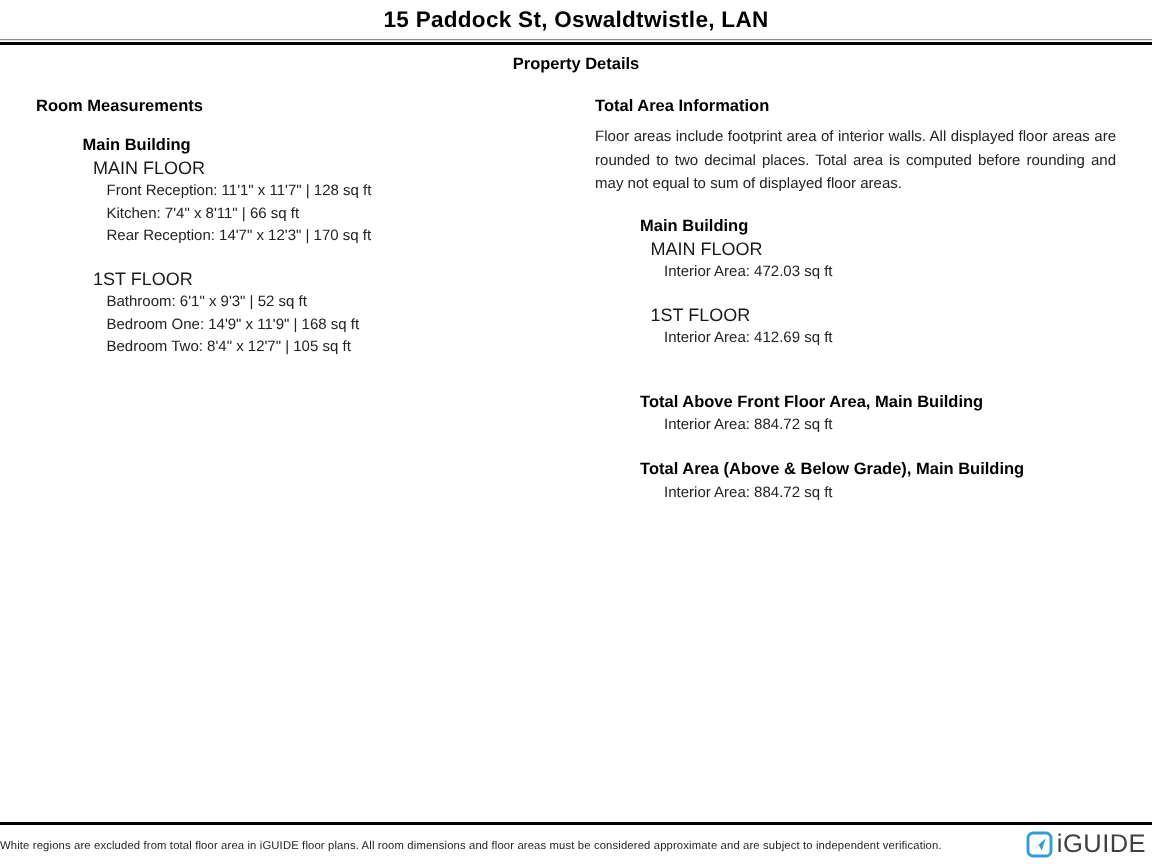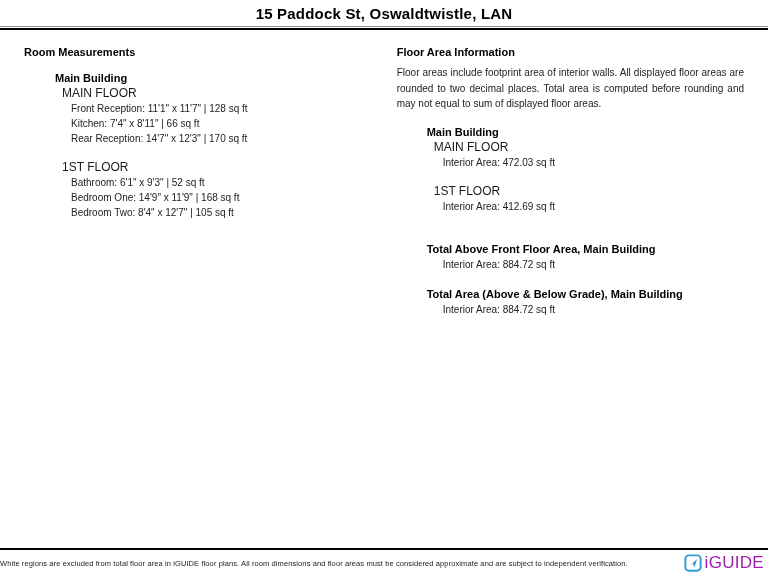--- a/index.html
+++ b/index.html
@@ -102,20 +102,21 @@
 <body>
 
 <div class="page">
 
   <div class="title">15 Paddock St, Oswaldtwistle, LAN</div>
   <div class="title-rule">
     <div class="r-gray"></div>
       <div class="r-gap"></div>
       <div class="r-black"></div>
   </div>
+  <div class="subtitle">Property Details</div>
 
   <div class="columns">
 
     <div class="col-left">
       <div class="section-heading">Room Measurements</div>
 
       <div class="building">
         <div class="building-name">Main Building</div>
 
         <div class="floor-block">
@@ -128,21 +129,21 @@
         <div class="floor-block gap-above">
           <div class="floor-name">1ST FLOOR</div>
           <div class="room-line">Bathroom: 6'1" x 9'3" | 52 sq ft</div>
           <div class="room-line">Bedroom One: 14'9" x 11'9" | 168 sq ft</div>
           <div class="room-line">Bedroom Two: 8'4" x 12'7" | 105 sq ft</div>
         </div>
       </div>
     </div>
 
     <div class="col-right">
-      <div class="section-heading">Floor Area Information</div>
+      <div class="section-heading">Total Area Information</div>
       <div class="section-desc">Floor areas include footprint area of interior walls. All displayed floor areas are rounded to two decimal places. Total area is computed before rounding and may not equal to sum of displayed floor areas.</div>
 
       <div class="building">
         <div class="building-name">Main Building</div>
 
         <div class="floor-block">
           <div class="floor-name">MAIN FLOOR</div>
           <div class="area-line">Interior Area: 472.03 sq ft</div>
         </div>
 
@@ -169,18 +170,18 @@
     <div class="footer-rule"></div>
     <div class="footer-row">
       <div class="disclaimer">White regions are excluded from total floor area in iGUIDE floor plans. All room dimensions and floor areas must be considered approximate and are subject to independent verification.</div>
       <div class="logo" id="logo">
         <span style="display:inline-flex;">
           <svg width="18" height="18" viewBox="0 0 24 24">
             <rect x="1.8" y="1.8" width="20.4" height="20.4" rx="4.5" fill="none" stroke="#2F9ED4" stroke-width="2.6"></rect>
             <path d="M6.5 16.5 L17.5 6.5 L14 17.5 L11.5 12.5 Z" fill="#2F9ED4"></path>
           </svg>
         </span>
-        <span class="logo-text" id="logo-text" style="color: #a21caf;">iGUIDE</span>
+        <span class="logo-text" id="logo-text" style="color: #404040;">iGUIDE</span>
       </div>
     </div>
   </div>
 
 </div>
 
 </body></html>

